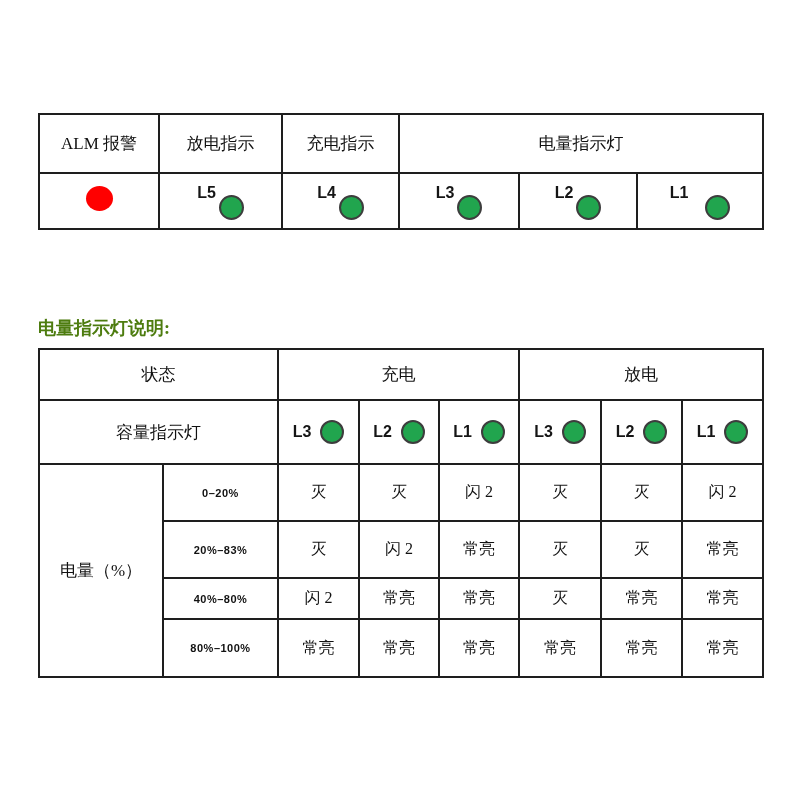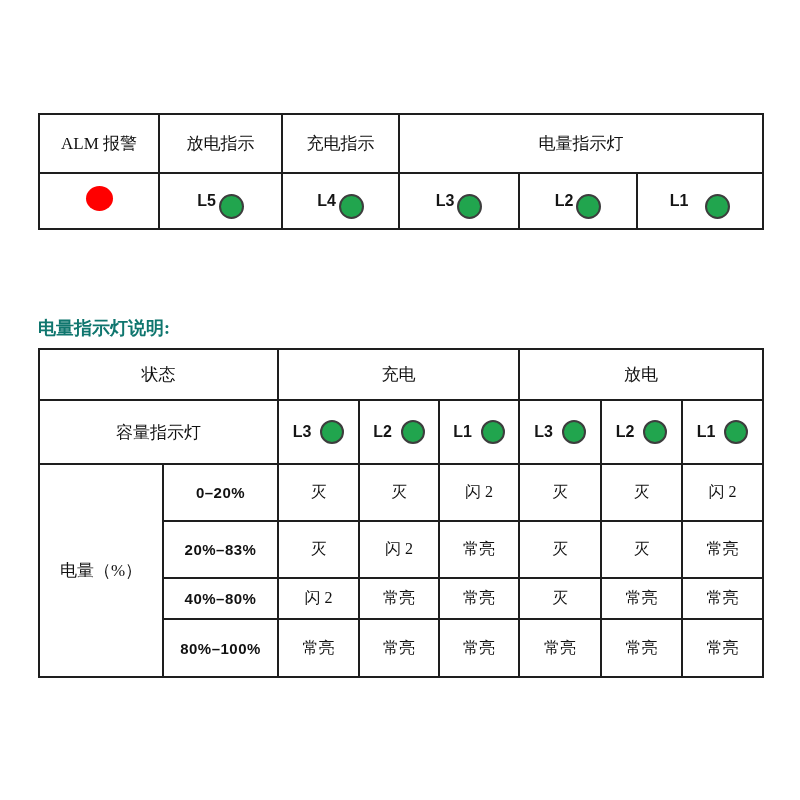--- a/index.html
+++ b/index.html
@@ -30,33 +30,33 @@
   .tbl-status tr.r1 td { height:51px; }
   .tbl-status tr.r2 td { height:64px; }
   .tbl-status tr.r3 td { height:57px; }
   .tbl-status tr.r4 td { height:57px; }
   .tbl-status tr.r5 td { height:41px; }
   .tbl-status tr.r6 td { height:58px; }
 
   .section-title {
     position:absolute; left:38px; top:316px;
     font-family:"Liberation Serif", serif;
-    font-size:18px; font-weight:bold; color:#0f766e;
+    font-size:18px; font-weight:bold; color:#4d7c0f;
   }
   .lamp-label { font-family:"Liberation Sans", sans-serif; font-weight:bold; font-size:16px; color:#151515; }
-  .range-cell { font-family:"Liberation Sans", sans-serif; font-weight:bold; font-size:15px; letter-spacing:0.5px; }
+  .range-cell { font-family:"Liberation Sans", sans-serif; font-weight:bold; font-size:11px; letter-spacing:0.5px; }
   .value-cell { font-size:16px; }
 
   .dot {
     display:inline-block; width:25px; height:25px; border-radius:50%;
     background:#21a54e; border:2px solid #3d3d3d;
   }
   .dot.red { background:#ff0000; border:none; width:27px; height:25px; }
 
-  .lamp-top { display:inline-flex; align-items:center; }
+  .lamp-top { display:inline-flex; align-items:flex-start; }
   .lamp-top .dot { margin-top:11px; margin-left:3px; }
   .lamp-row { display:inline-flex; align-items:center; gap:9px; }
   .lamp-row .dot { width:24px; height:24px; }
 </style>
 </head>
 <body>
 
 <div class="page">
 
   <table class="tbl-top">

